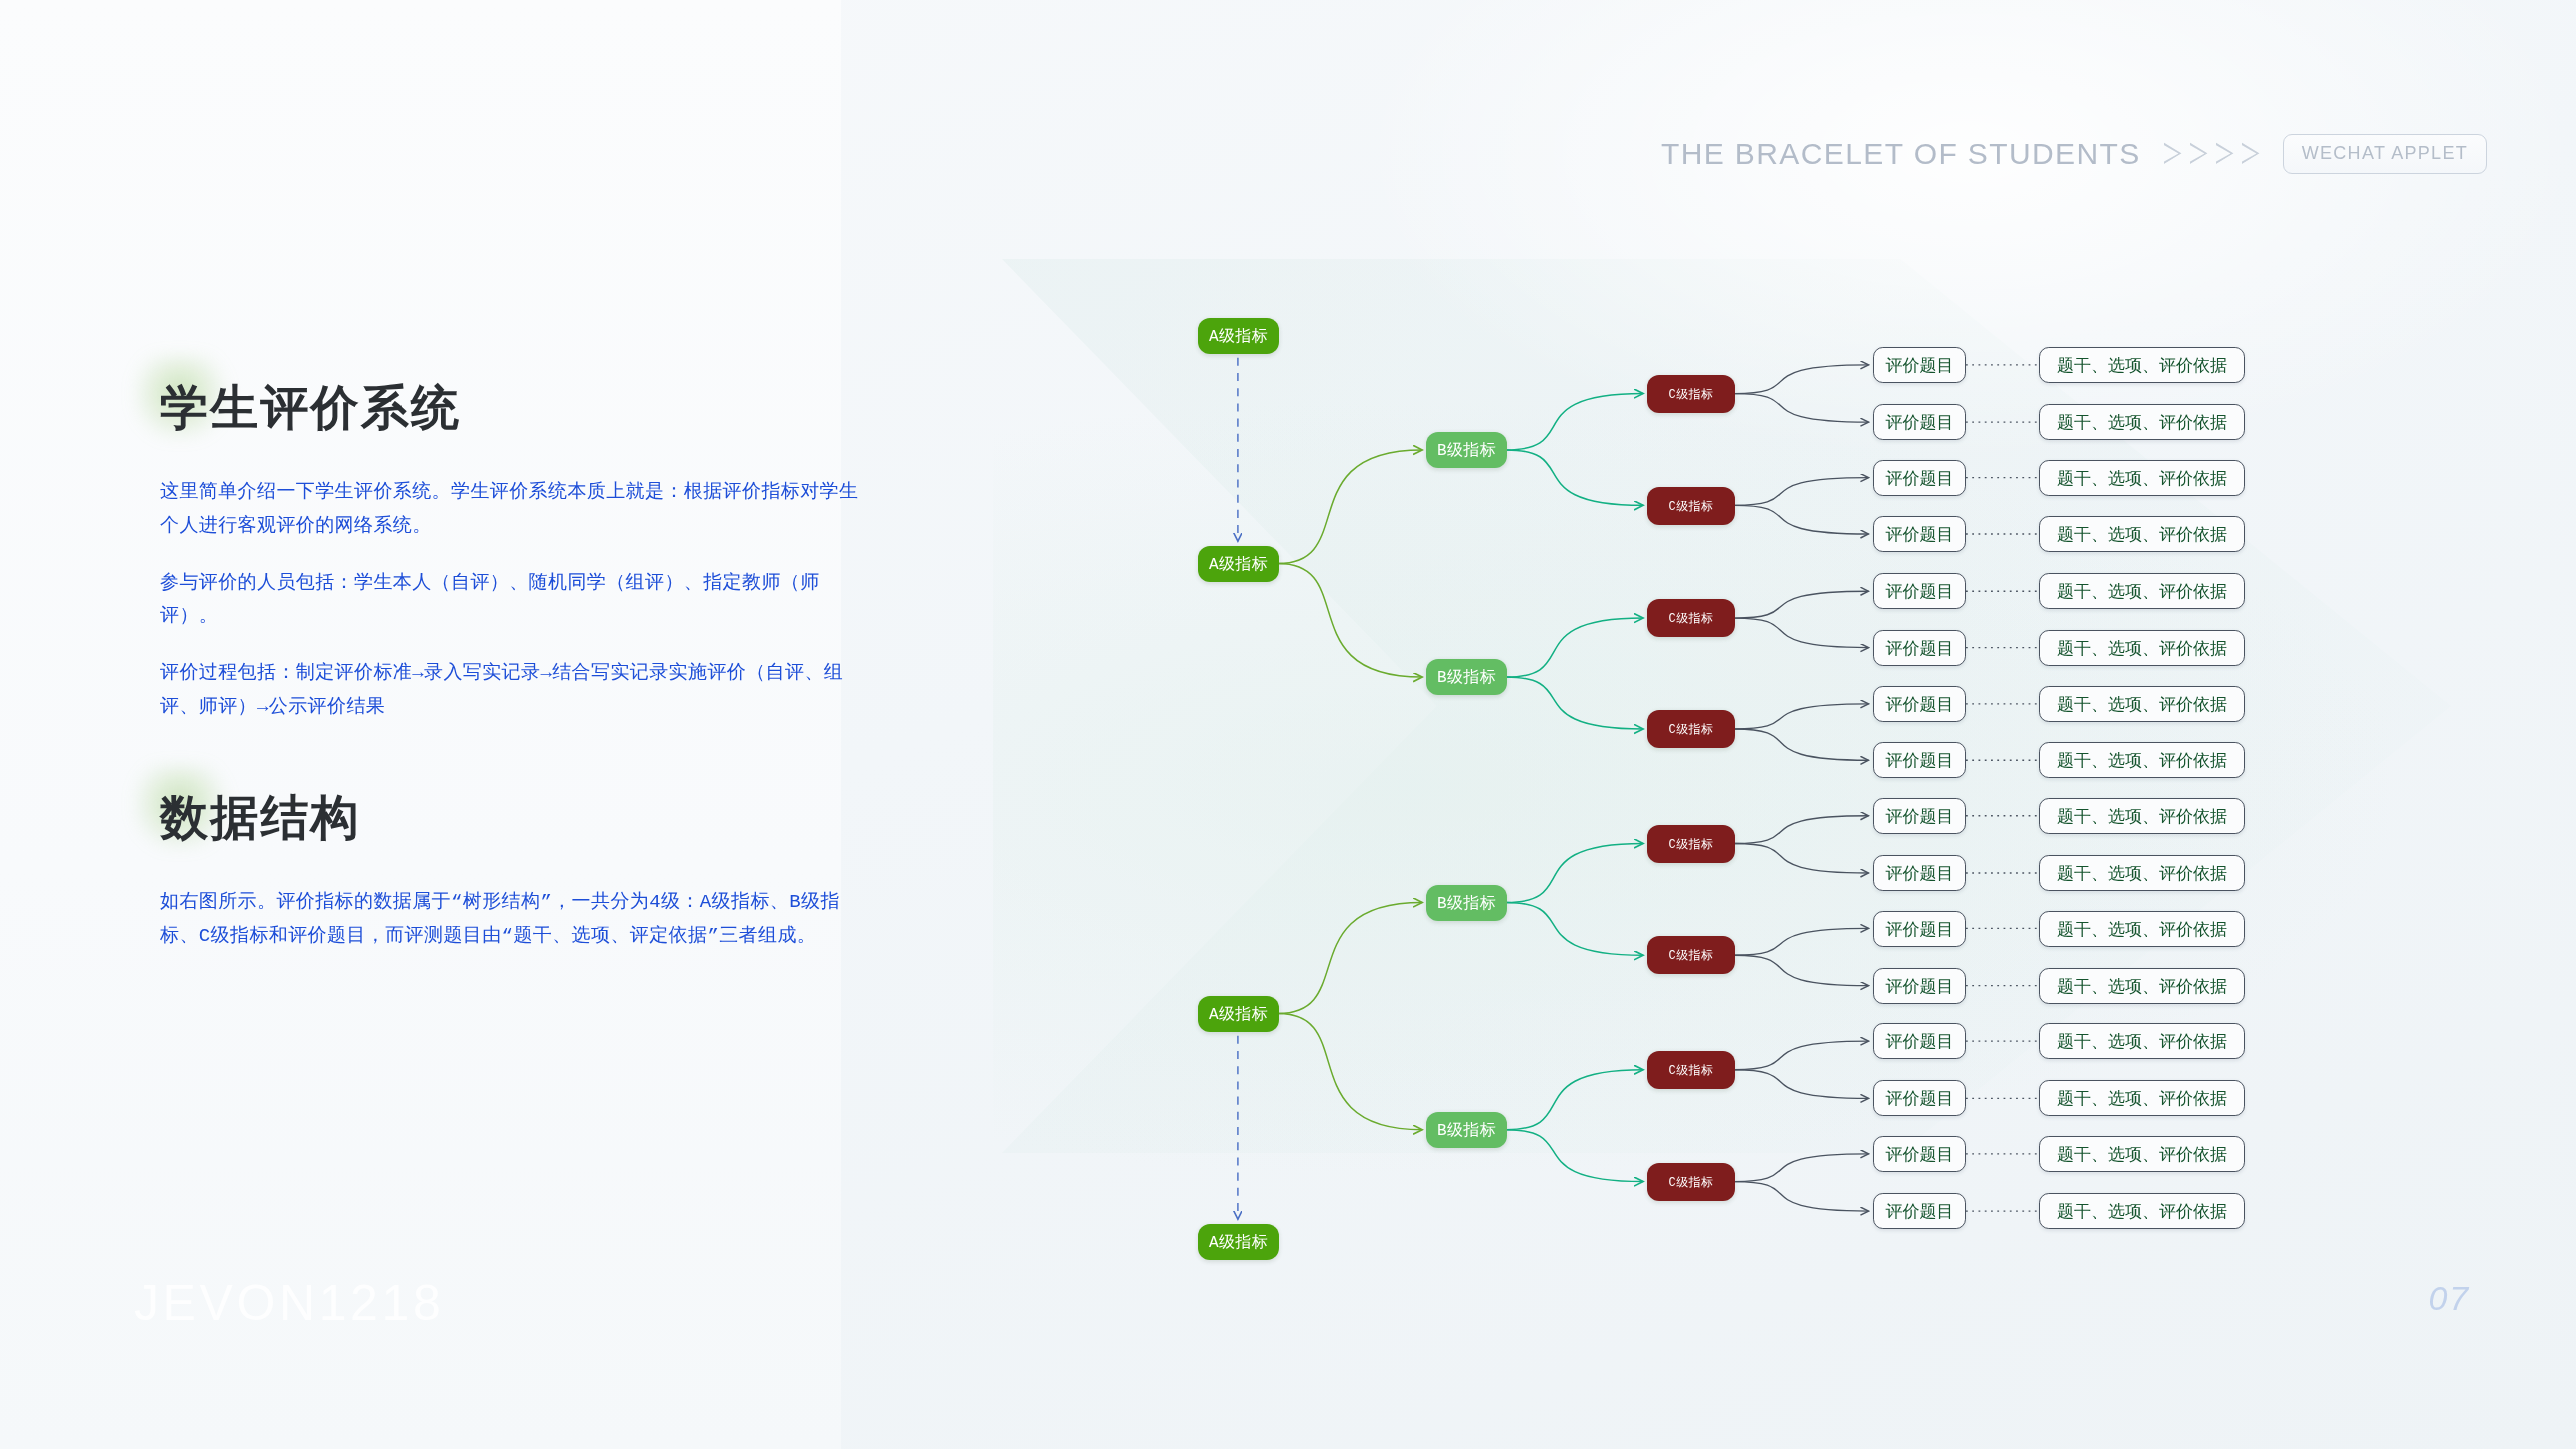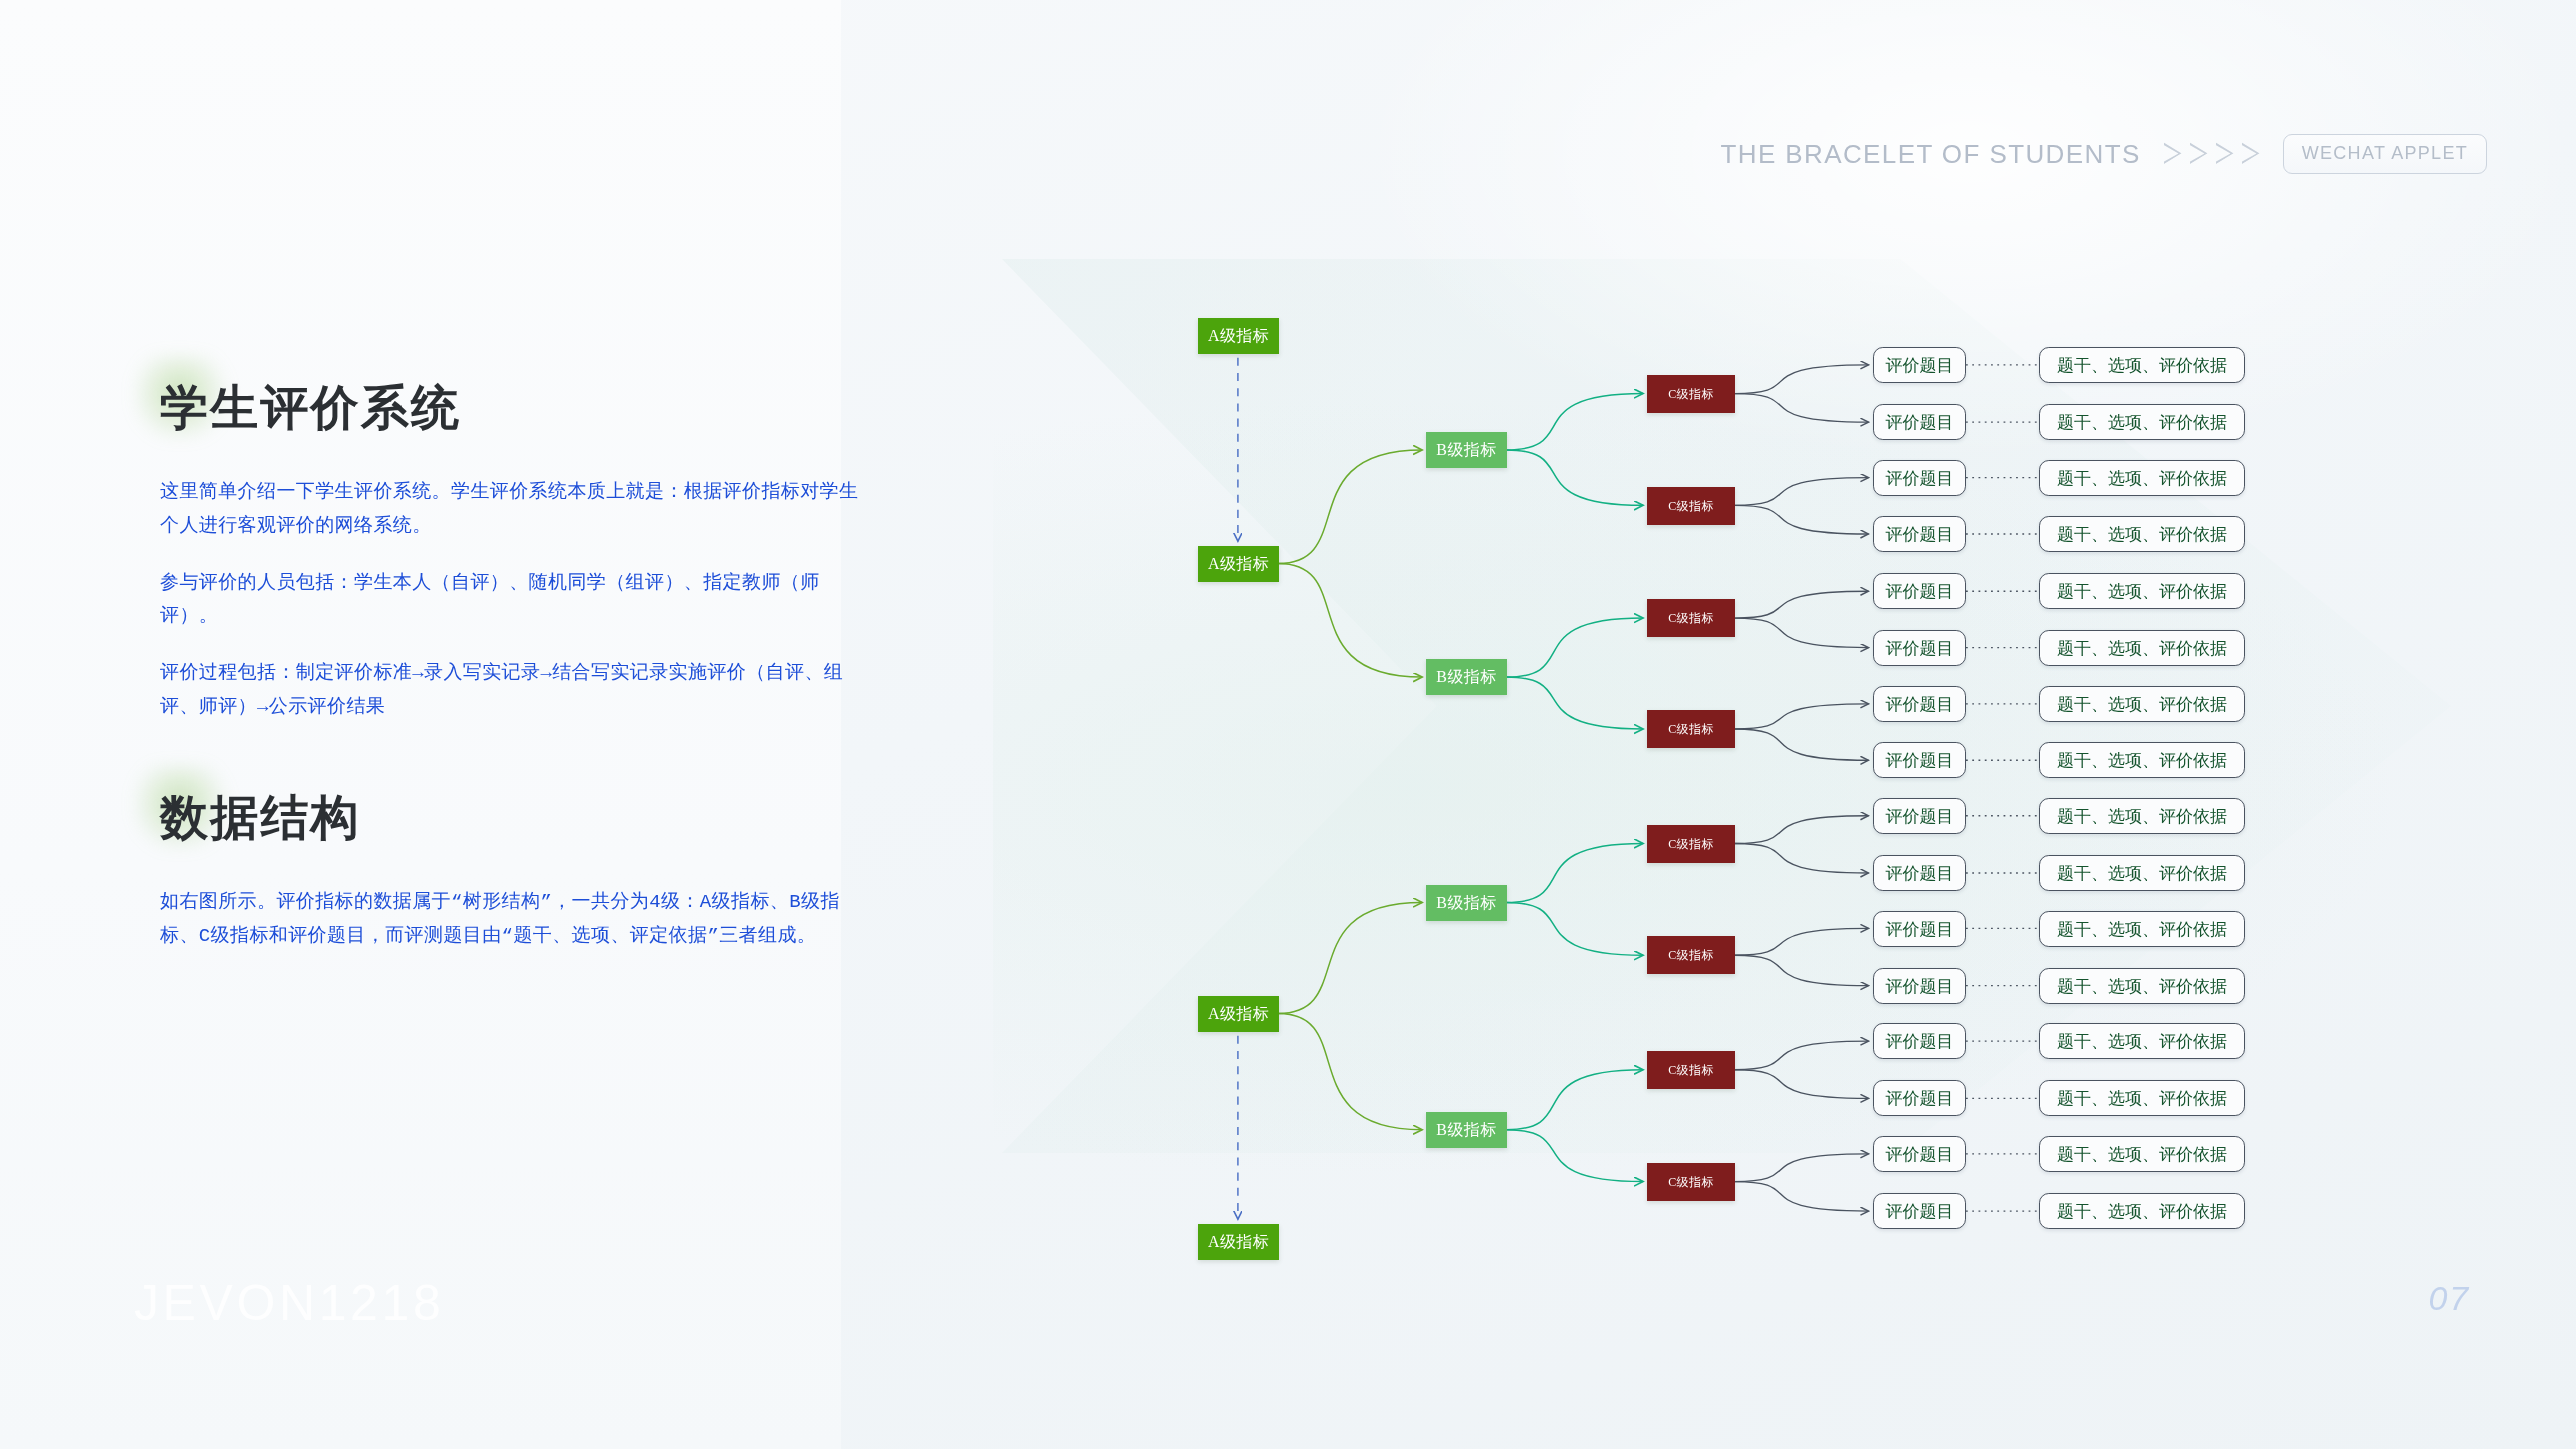--- a/index.html
+++ b/index.html
@@ -35,21 +35,21 @@
     position: absolute; left: 1342px; top: -161px; width: 1252px; height: 626px;
     background: radial-gradient(ellipse at center, rgba(255,255,255,.9), rgba(255,255,255,0) 70%);
   }
 
   
   #header {
     position: absolute; right: 89px; top: 134px;
     display: flex; align-items: center; gap: 23px;
   }
   #header-title {
-    font-size: 26px; letter-spacing: 1.4px; color: #b3bcc9;
+    font-size: 30px; letter-spacing: 1.4px; color: #b3bcc9;
     font-weight: 400; white-space: nowrap;
   }
   #header-arrows { display: flex; gap: 8px; align-items: center; }
   .hdr-tri {
     width: 0; height: 0;
     border-top: 11.6px solid transparent;
     border-bottom: 11.6px solid transparent;
     border-left: 18px solid transparent;
     position: relative;
   }
@@ -88,22 +88,22 @@
   }
   #section-two { margin-top: 61px; }
 
   
   #diagram { position: absolute; left: 0; top: 0; width: 2576px; height: 1449px; }
   #diagram-svg { position: absolute; left: 0; top: 0; }
 
   .node {
     position: absolute; display: flex; align-items: center; justify-content: center;
     color: #ffffff; font-size: 17px; letter-spacing: 0.4px;
-    border-radius: 0; white-space: nowrap;
-    font-family: Liberation Serif, serif;
+    border-radius: 12px; white-space: nowrap;
+    font-family: Liberation Mono, monospace;
     box-shadow: 0 1.8px 4.5px rgba(60,90,60,.16);
   }
   .node-a { background: #4ca40c; width: 81px; height: 36px; font-size: 16px; }
   .node-b { background: #63bd63; width: 81px; height: 36px; font-size: 16px; }
   .node-c { background: #7f1d1d; width: 88px; height: 38px; font-size: 12px; }
 
   .leafbox {
     position: absolute; display: flex; align-items: center; justify-content: center;
     background: #fbfcfd; border: 1.3px solid #4a5360; border-radius: 9.8px;
     color: #14532d; font-size: 17px; white-space: nowrap; height: 36px;

